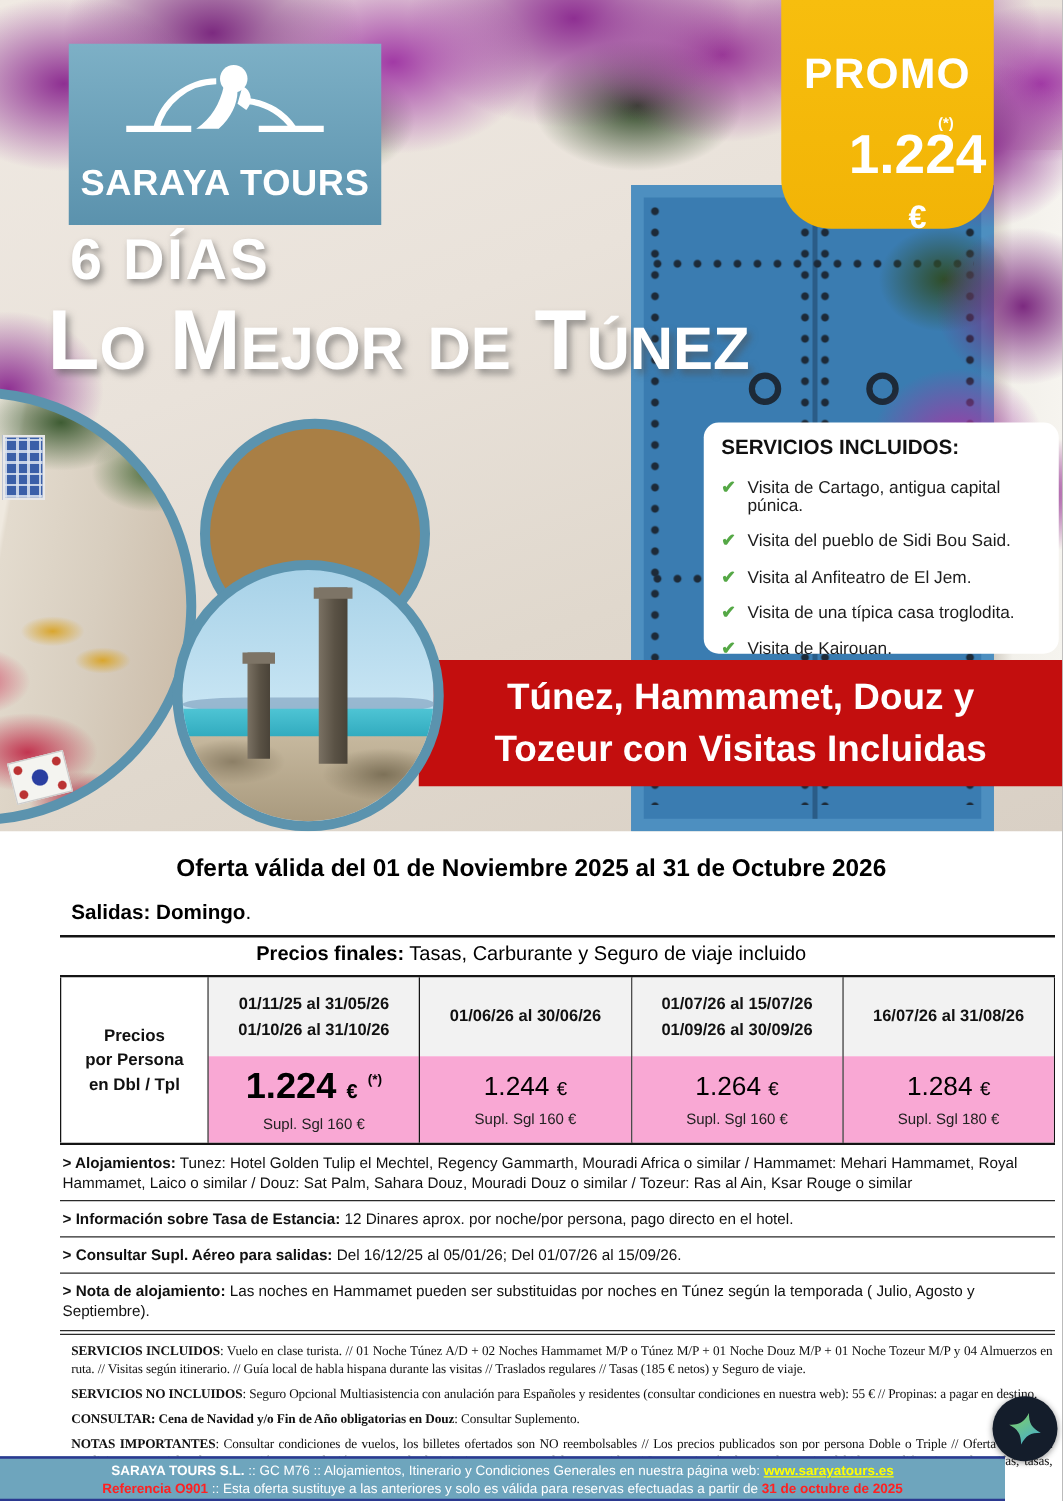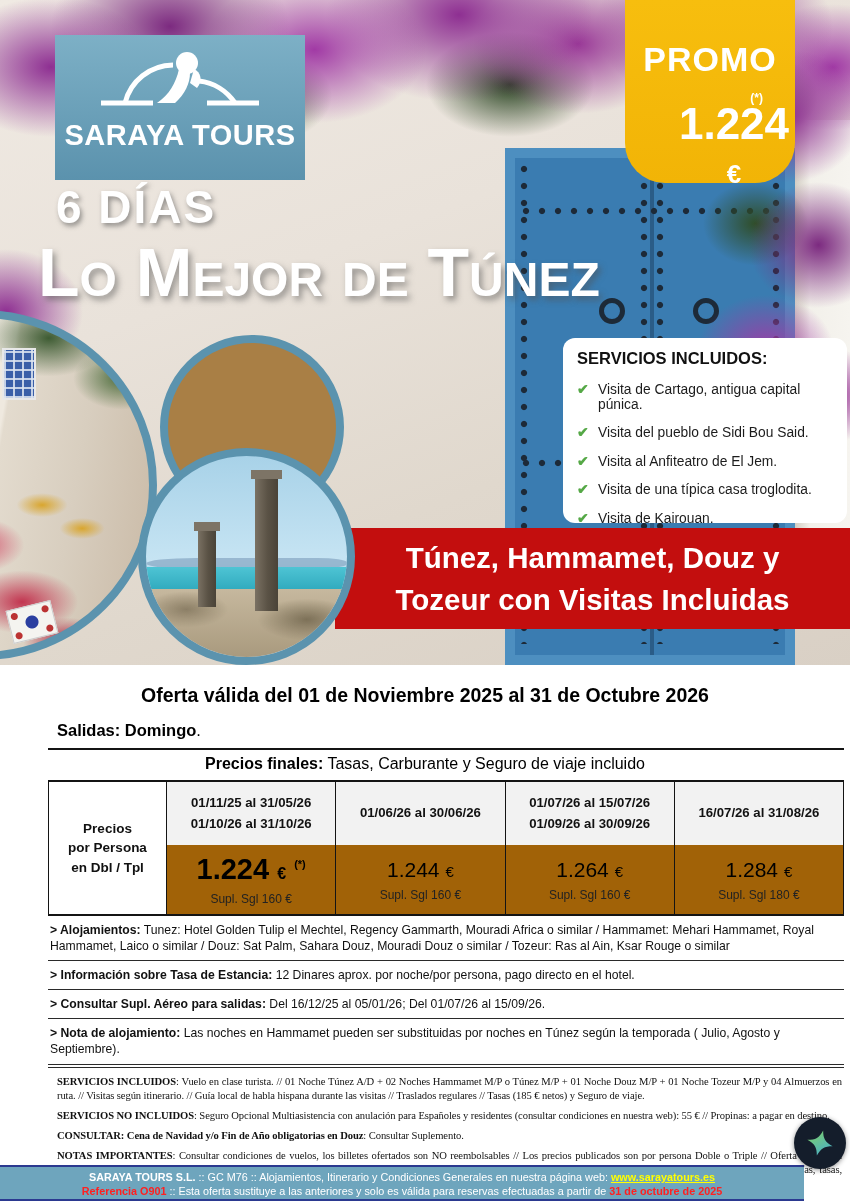--- a/index.html
+++ b/index.html
@@ -50,21 +50,21 @@
     background-image:
       radial-gradient(ellipse 110px 95px at 70% 20%, #8e2f92 0%, rgba(142,47,146,0) 70%),
       radial-gradient(ellipse 100px 90px at 85% 50%, #7c2a80 0%, rgba(124,42,128,0) 70%),
       radial-gradient(ellipse 95px 80px at 60% 75%, #a13aa5 0%, rgba(161,58,165,0) 72%),
       radial-gradient(ellipse 85px 65px at 90% 85%, #993897 0%, rgba(153,56,151,0) 72%),
       radial-gradient(ellipse 75px 60px at 55% 45%, #2f4d28 0%, rgba(47,77,40,0) 70%); }
 
   .logo-box { position:absolute; left:55px; top:35px; width:250px; height:145px; z-index:6;
     background:linear-gradient(180deg,#7db0c6 0%,#5b92ad 100%); text-align:center; }
   .logo-box svg { display:block; margin:8px auto 0; }
-  .logo-text { color:#fff; font-weight:bold; font-size:29px; letter-spacing:.5px; margin-top:0; }
+  .logo-text { color:#fff; font-weight:bold; font-size:29px; letter-spacing:.5px; margin-top:12px; }
 
   .promo-badge { position:absolute; left:625px; top:0; width:170px; height:183px; z-index:6;
     background:linear-gradient(180deg,#f7be0e 0%,#f2b406 100%);
     border-radius:0 0 40px 40px; color:#fff; text-align:center; }
   .promo-label { margin-top:40px; font-size:34px; font-weight:bold; letter-spacing:1px; }
   .promo-star { text-align:right; padding-right:32px; font-size:12px; font-weight:bold; margin-top:12px; }
   .promo-price { font-size:44px; font-weight:bold; line-height:1; margin-top:-3px;margin-left:48px; }
   .promo-eur { font-size:26px; font-weight:bold; }
 
   .duration { position:absolute; left:56px; top:180px; z-index:5; color:#fff; font-weight:bold;
@@ -139,21 +139,21 @@
   .precios-note .b { font-weight:bold; }
 
   .price-table { display:flex; margin:7px 6px 0 48px; height:136px;
     border-top:2px solid #141414; border-bottom:2px solid #141414; }
   .pt-col { flex:1; border-left:1.5px solid #141414; display:flex; flex-direction:column; }
   .pt-col:last-child { border-right:1.5px solid #141414; }
   .pt-col0 { flex:0 0 118px; justify-content:center; align-items:center; background:#fff;
     font-weight:bold; font-size:13.5px; line-height:1.45; text-align:center; }
   .pt-head { height:63px; background:#f2f2f2; display:flex; flex-direction:column;
     justify-content:center; text-align:center; font-weight:bold; font-size:13.2px; line-height:1.55; }
-  .pt-body { flex:1; display:flex; flex-direction:column; justify-content:center; text-align:center; background:#a16207; }
+  .pt-body { flex:1; display:flex; flex-direction:column; justify-content:center; text-align:center; background:#f9a8d4; }
   .price-big { font-size:29px; font-weight:bold; color:#000; }
   .price-big .eur { font-size:16px; } .price-big sup { font-size:11px; }
   .price-md { font-size:21px; color:#000; }
   .price-md .eur { font-size:15px; }
   .supl { margin-top:6px; font-size:12px; color:#222; }
 
   .notes { margin:0 6px 0 48px; }
   .note { padding:6px 2px 6px 2px; border-bottom:1.5px solid #2a2a2a; font-size:12.2px; line-height:1.32; color:#111; }
   .note:last-child { border-bottom:4px double #2a2a2a; }
   .note .b { font-weight:bold; }

